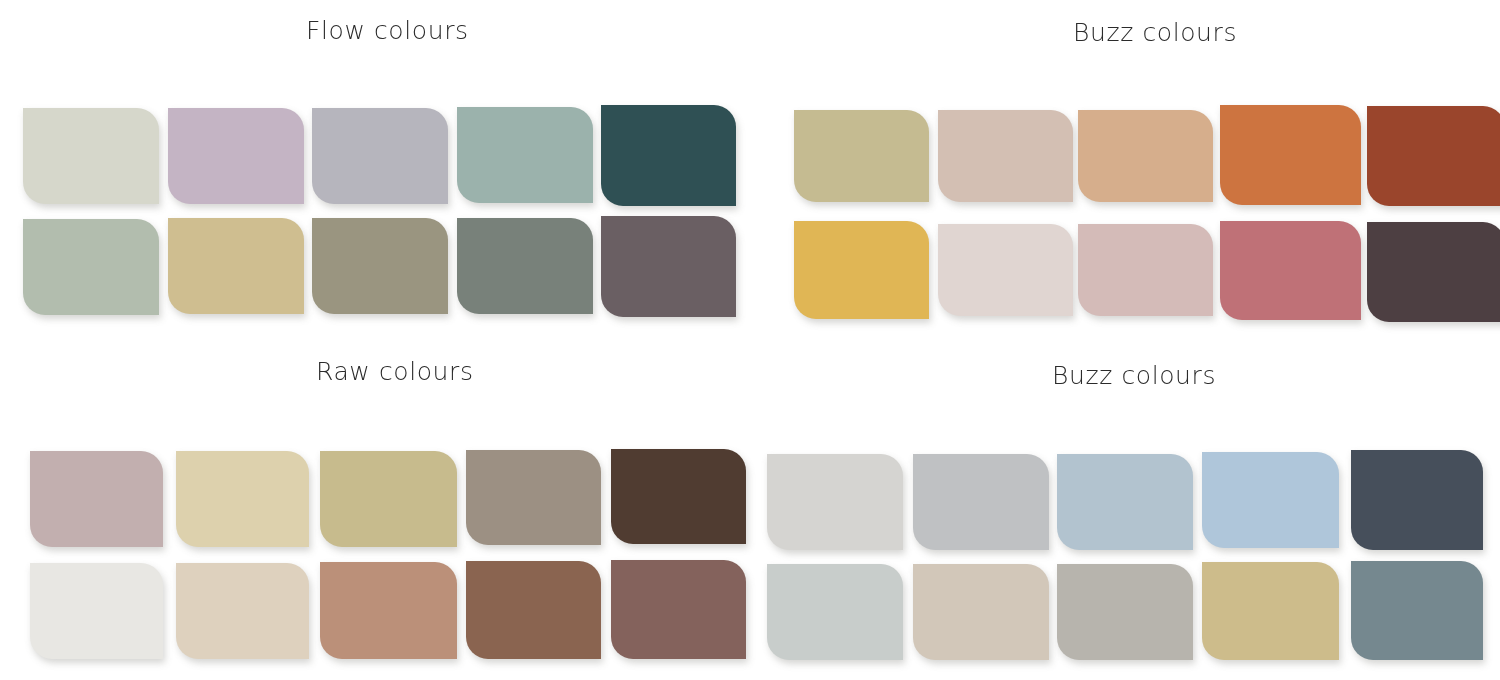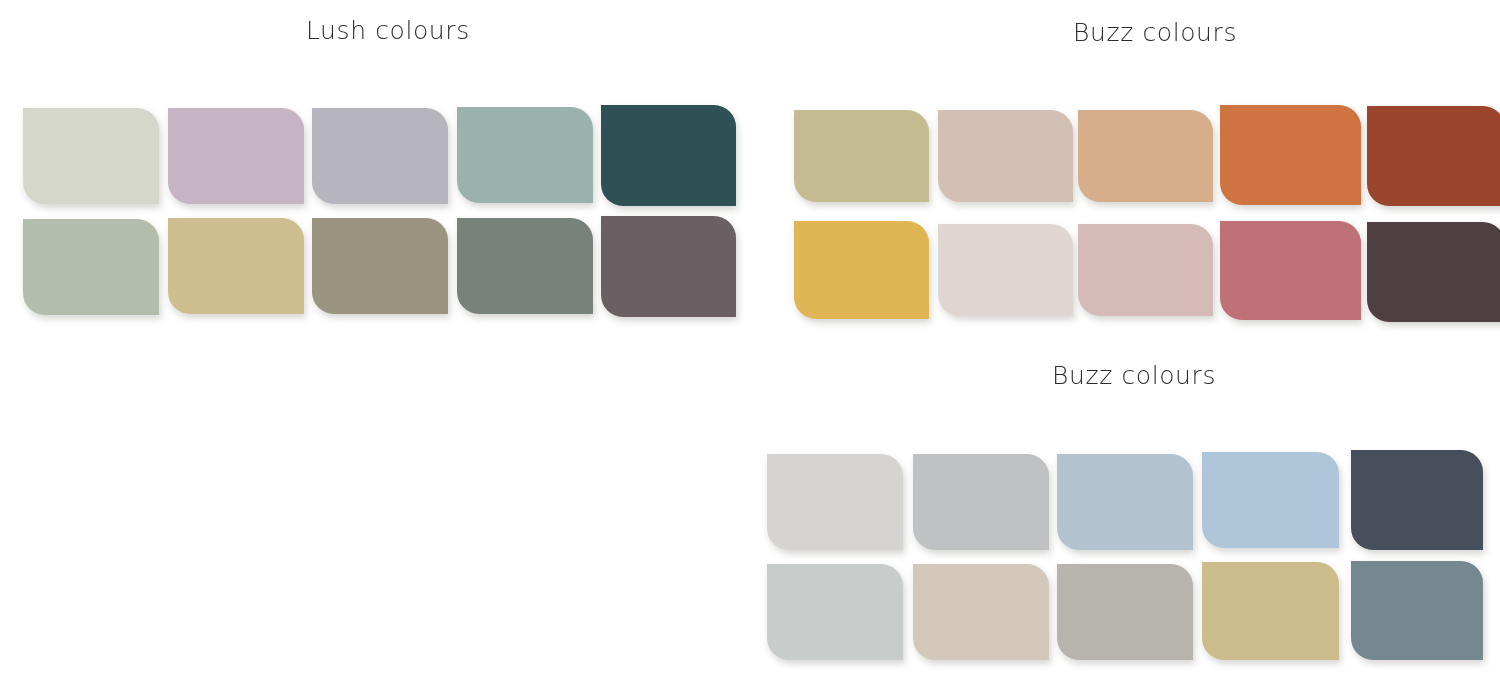--- a/index.html
+++ b/index.html
@@ -122,21 +122,21 @@
   .q-flow .c4.r0 { top: 110px; width: 132px; height: 100px; }
   .q-flow .c3.r1 { top: 222px; width: 137px; height: 98px; }
   .q-flow .c4.r1 { top: 221px; width: 132px; height: 99px; }
 </style>
 </head>
 <body style="background-color: rgb(255, 255, 255);">
 
 <div id="board">
 
   <section class="panel q-lush">
-    <div class="panel-title" style="color: rgb(43, 43, 43);">Lush colours</div>
+    <div class="panel-title" style="color: rgb(43, 43, 43);">Flow colours</div>
     <div class="swatch-grid">
       <div class="swatch r0 c0" style="background-color: rgb(214, 215, 203);"></div>
       <div class="swatch r0 c1" style="background-color: rgb(196, 180, 196);"></div>
       <div class="swatch r0 c2" style="background-color: rgb(182, 181, 189);"></div>
       <div class="swatch r0 c3" style="background-color: rgb(155, 178, 172);"></div>
       <div class="swatch r0 c4" style="background-color: rgb(47, 80, 84);"></div>
       <div class="swatch r1 c0" style="background-color: rgb(178, 189, 174);"></div>
       <div class="swatch r1 c1" style="background-color: rgb(207, 190, 144);"></div>
       <div class="swatch r1 c2" style="background-color: rgb(154, 149, 128);"></div>
       <div class="swatch r1 c3" style="background-color: rgb(120, 129, 122);"></div>
@@ -153,20 +153,35 @@
       <div class="swatch r0 c3" style="background-color: rgb(205, 116, 64);"></div>
       <div class="swatch r0 c4" style="background-color: rgb(154, 69, 44);"></div>
       <div class="swatch r1 c0" style="background-color: rgb(224, 182, 85);"></div>
       <div class="swatch r1 c1" style="background-color: rgb(224, 213, 209);"></div>
       <div class="swatch r1 c2" style="background-color: rgb(212, 187, 184);"></div>
       <div class="swatch r1 c3" style="background-color: rgb(191, 113, 119);"></div>
       <div class="swatch r1 c4" style="background-color: rgb(77, 63, 66);"></div>
     </div>
   </section>
 
+  <section class="panel q-raw">
+    <div class="panel-title" style="color: rgb(43, 43, 43);">Raw colours</div>
+    <div class="swatch-grid">
+      <div class="swatch r0 c0" style="background-color: rgb(194, 175, 175);"></div>
+      <div class="swatch r0 c1" style="background-color: rgb(221, 209, 173);"></div>
+      <div class="swatch r0 c2" style="background-color: rgb(199, 187, 141);"></div>
+      <div class="swatch r0 c3" style="background-color: rgb(156, 144, 131);"></div>
+      <div class="swatch r0 c4" style="background-color: rgb(80, 60, 49);"></div>
+      <div class="swatch r1 c0" style="background-color: rgb(232, 231, 227);"></div>
+      <div class="swatch r1 c1" style="background-color: rgb(222, 209, 190);"></div>
+      <div class="swatch r1 c2" style="background-color: rgb(187, 144, 121);"></div>
+      <div class="swatch r1 c3" style="background-color: rgb(138, 100, 80);"></div>
+      <div class="swatch r1 c4" style="background-color: rgb(132, 98, 92);"></div>
+    </div>
+  </section>
 
   <section class="panel q-flow">
     <div class="panel-title" style="color: rgb(43, 43, 43);">Buzz colours</div>
     <div class="swatch-grid">
       <div class="swatch r0 c0" style="background-color: rgb(213, 212, 209);"></div>
       <div class="swatch r0 c1" style="background-color: rgb(191, 193, 195);"></div>
       <div class="swatch r0 c2" style="background-color: rgb(178, 195, 207);"></div>
       <div class="swatch r0 c3" style="background-color: rgb(175, 198, 218);"></div>
       <div class="swatch r0 c4" style="background-color: rgb(70, 79, 91);"></div>
       <div class="swatch r1 c0" style="background-color: rgb(200, 205, 203);"></div>

